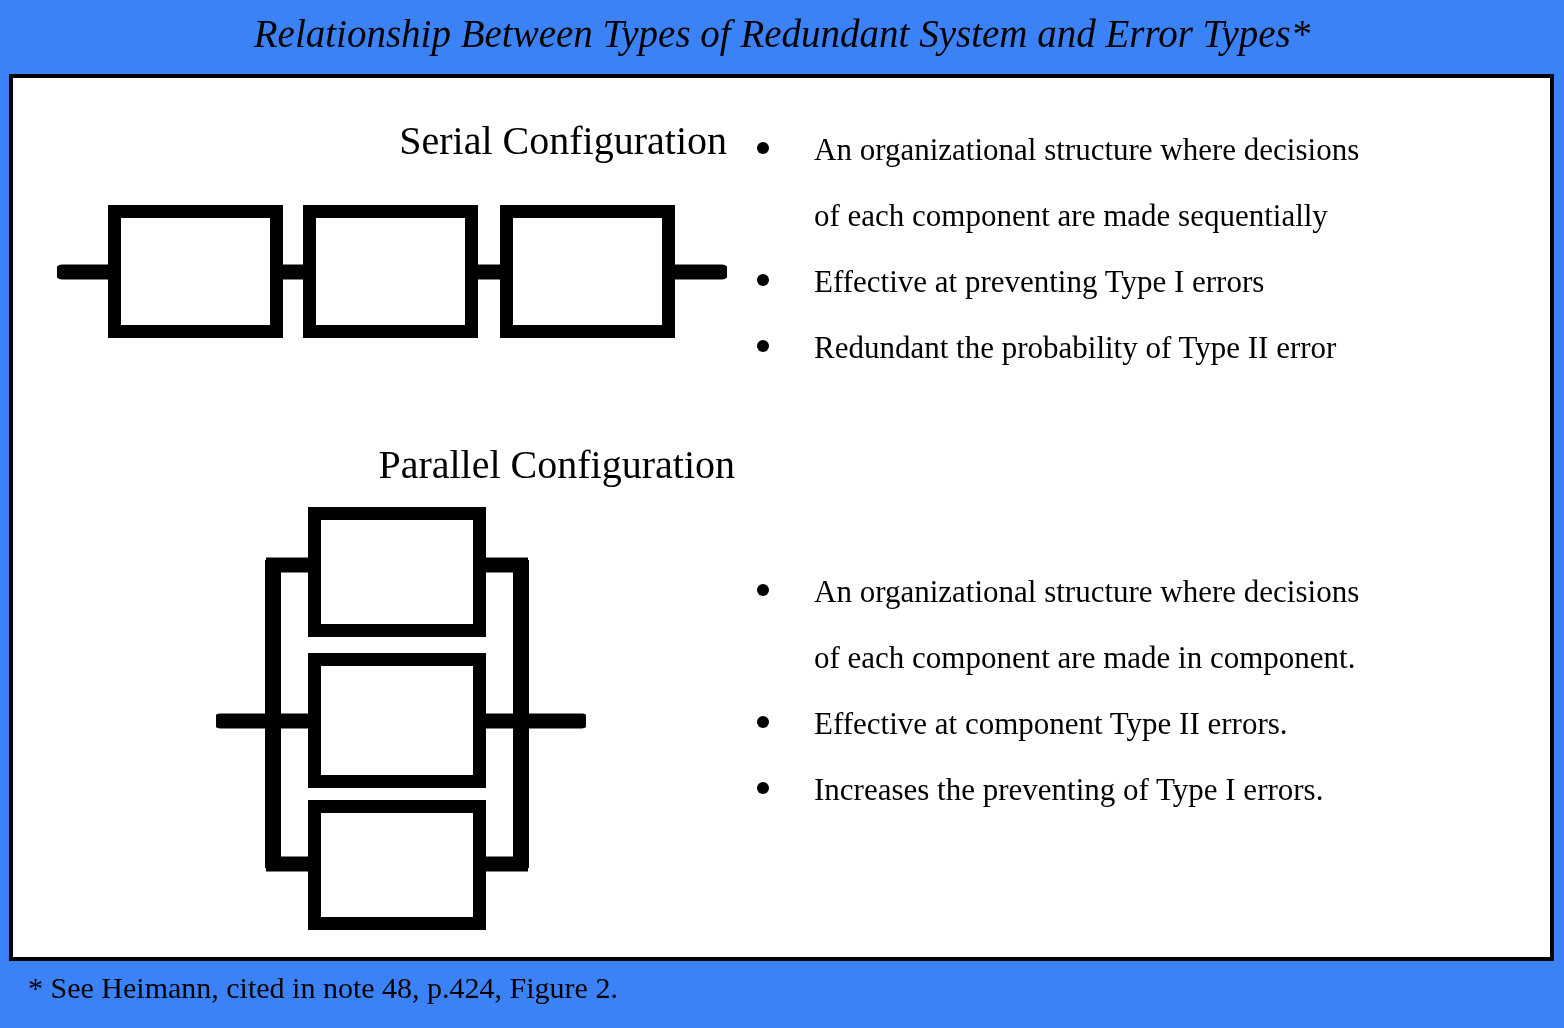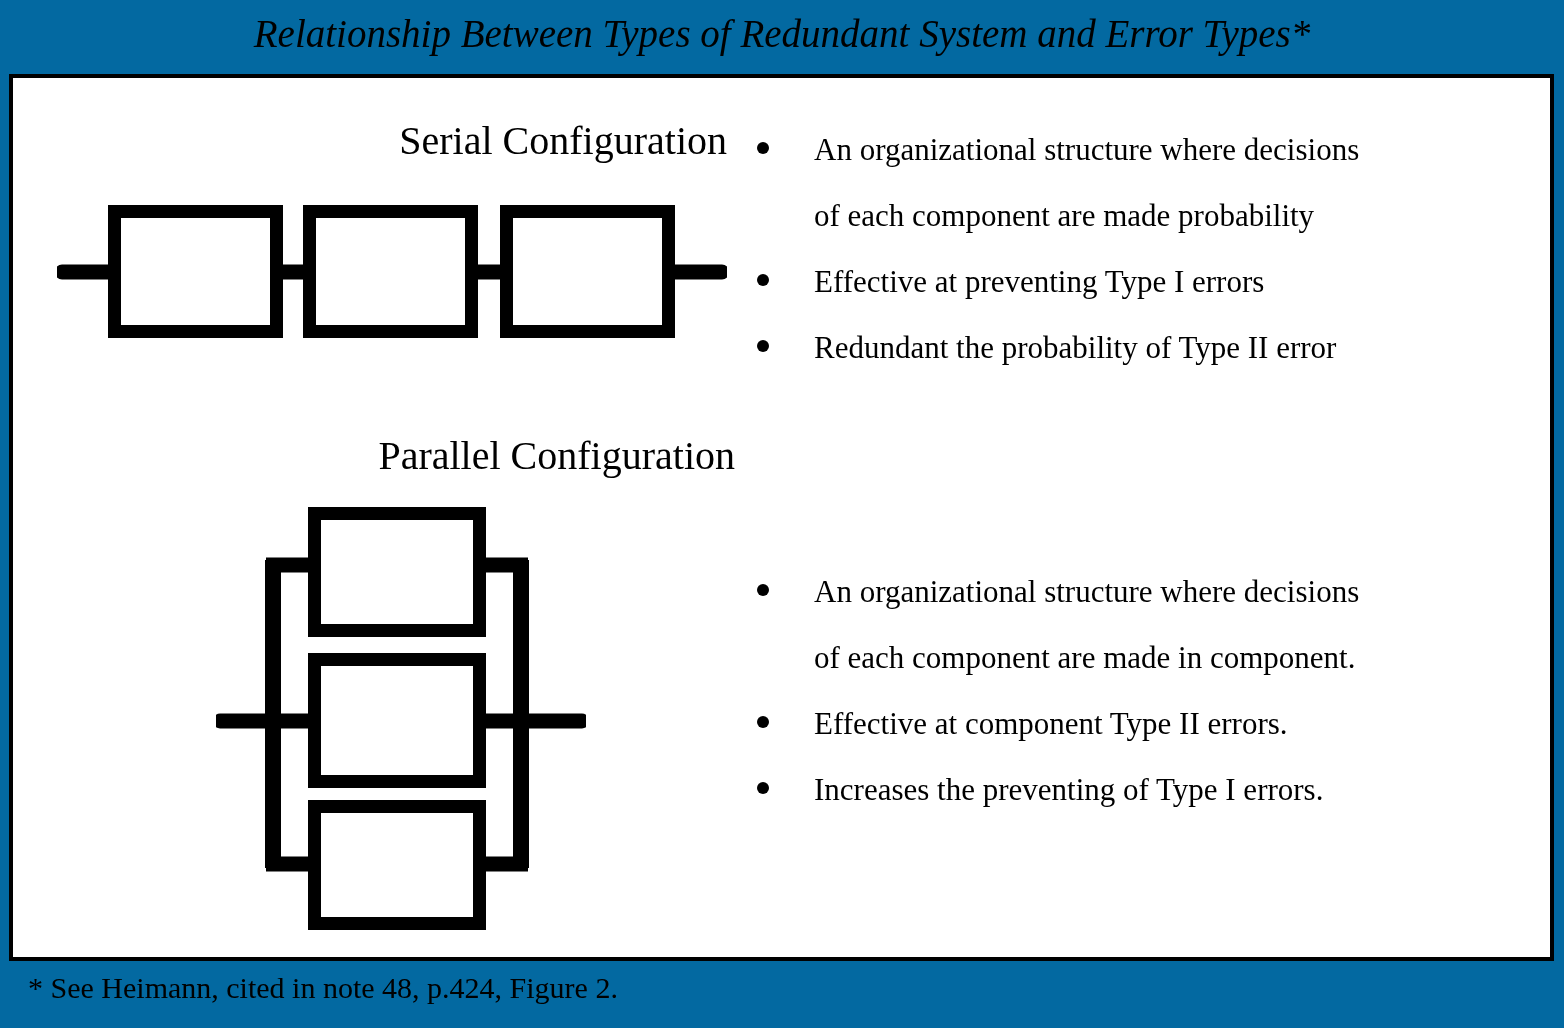--- a/index.html
+++ b/index.html
@@ -1,34 +1,34 @@
 <!DOCTYPE html>
 <html><head>
 <meta charset="utf-8">
 <style>
   html,body{margin:0;padding:0;background:#ffffff;}
   body{width:1564px;height:1028px;position:relative;font-family:"Liberation Serif",serif;color:#000;}
-  .page{position:absolute;inset:0;background:#0369a1;overflow:hidden;}
+  .page{position:absolute;inset:0;background:#3b82f6;overflow:hidden;}
 
   .fig-title{
     position:absolute;top:10px;left:0;width:100%;
     text-align:center;font-style:italic;font-size:39px;line-height:48px;
     white-space:nowrap;
   }
 
   .outer-box{
     position:absolute;left:9px;top:74px;width:1545px;height:887px;
     box-sizing:border-box;border:4px solid #000;background:#fff;
   }
 
   .config-heading{
     position:absolute;text-align:right;font-size:40px;line-height:46px;white-space:nowrap;
   }
   .serial-heading{left:57px;top:118px;width:670px;}
-  .parallel-heading{left:60px;top:433px;width:675px;}
+  .parallel-heading{left:60px;top:442px;width:675px;}
 
   .diagram{position:absolute;}
   .serial-svg{left:57px;top:200px;}
   .parallel-svg{left:216px;top:498px;}
   .diagram line,.diagram rect{stroke:#000;}
 
   .bullet-row{
     position:absolute;left:755px;height:44px;
     font-size:31px;line-height:44px;white-space:nowrap;text-align:center;
   }
@@ -59,21 +59,21 @@
     <rect x="57.5" y="11.5" width="162" height="120" fill="#fff" stroke-width="13"></rect>
     <rect x="252.5" y="11.5" width="162" height="120" fill="#fff" stroke-width="13"></rect>
     <rect x="449.5" y="11.5" width="162" height="120" fill="#fff" stroke-width="13"></rect>
   </svg>
 
   <div class="bullet-row" style="top:128px">
     <span class="dot"></span>
     <span class="btext">An organizational structure where decisions</span>
   </div>
   <div class="bullet-row" style="top:194px">
-    <span class="btext">of each component are made probability</span>
+    <span class="btext">of each component are made sequentially</span>
   </div>
   <div class="bullet-row" style="top:260px">
     <span class="dot"></span>
     <span class="btext">Effective at preventing Type I errors</span>
   </div>
   <div class="bullet-row" style="top:326px">
     <span class="dot"></span>
     <span class="btext">Redundant the probability of Type II error</span>
   </div>
 

